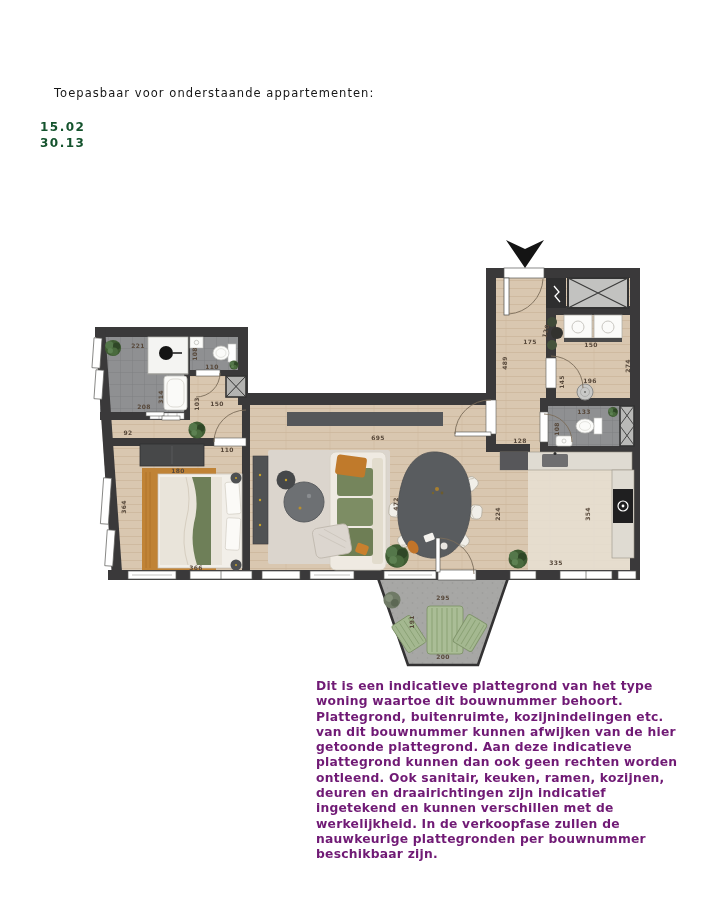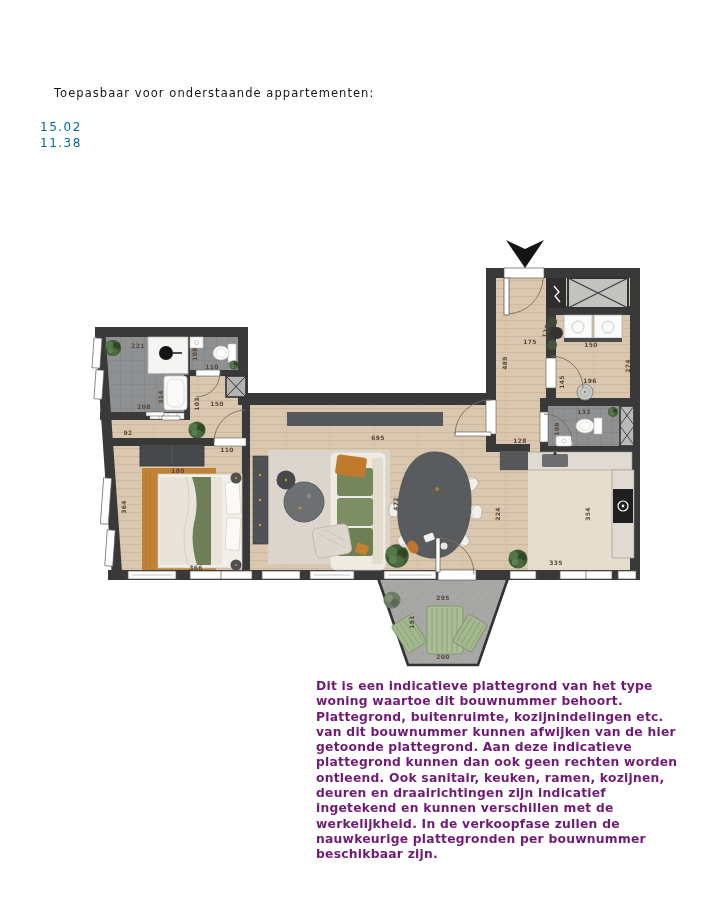--- a/index.html
+++ b/index.html
@@ -1,37 +1,37 @@
 <!DOCTYPE html>
 <html><head>
 <meta charset="utf-8">
 <style>
   html,body{margin:0;padding:0;background:#ffffff;}
   .page{position:relative;width:720px;height:919px;background:#ffffff;overflow:hidden;
         font-family:"DejaVu Sans",sans-serif;color:#141414;}
   .title{position:absolute;left:40px;top:86px;font-size:11.5px;font-weight:400;
          letter-spacing:1.05px;color:#161616;margin-left:14px;}
-  .apts{position:absolute;left:40px;top:119px;font-size:12px;font-weight:400;
-        letter-spacing:1.5px;line-height:16px;color:#0369a1;}
+  .apts{position:absolute;left:40px;top:119px;font-size:12px;font-weight:700;
+        letter-spacing:1.5px;line-height:16px;color:#14532d;}
   .disclaimer{position:absolute;left:316px;top:679px;width:374px;font-size:12.3px;
         font-weight:700;letter-spacing:0.25px;line-height:15.3px;color:#701a75;}
   svg text.dim{font-family:"DejaVu Sans",sans-serif;font-size:6px;font-weight:600;
         fill:#57483a;letter-spacing:0.35px;}
   svg{position:absolute;left:50px;top:228px;}
 </style>
 </head>
 <body>
 
 <div class="page">
 
   <div class="title">Toepasbaar voor onderstaande appartementen:</div>
 
   <div class="apts">
     <div>15.02</div>
-    <div>11.38</div>
+    <div>30.13</div>
   </div>
 
   <svg width="600" height="450" viewBox="50 228 600 450">
     <defs>
       <pattern id="wood" width="44" height="8" patternUnits="userSpaceOnUse">
         <rect width="44" height="8" fill="#d9c7b0"></rect>
         <line x1="0" y1="0.4" x2="44" y2="0.4" stroke="#c8b296" stroke-width="0.7"></line>
         <line x1="22" y1="0" x2="22" y2="8" stroke="#cdb89c" stroke-width="0.5"></line>
       </pattern>
       <pattern id="tile" width="12" height="12" patternUnits="userSpaceOnUse">

